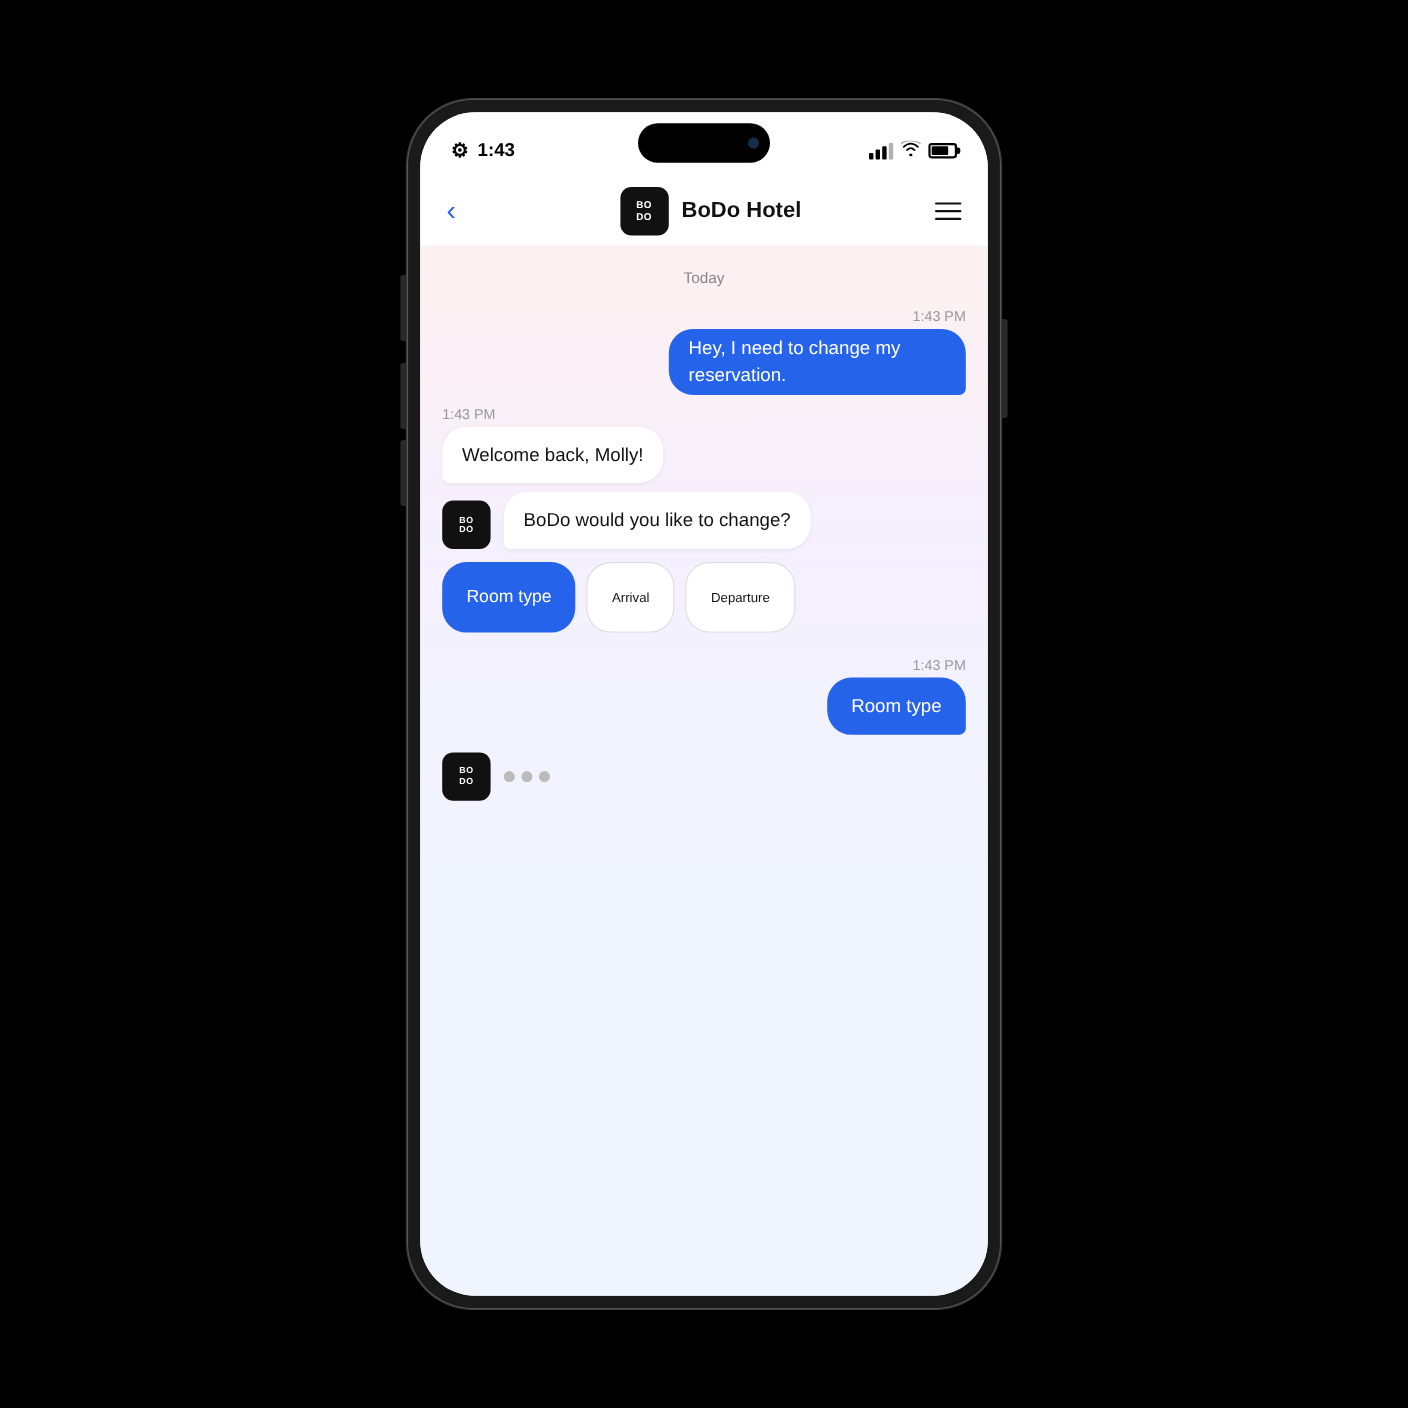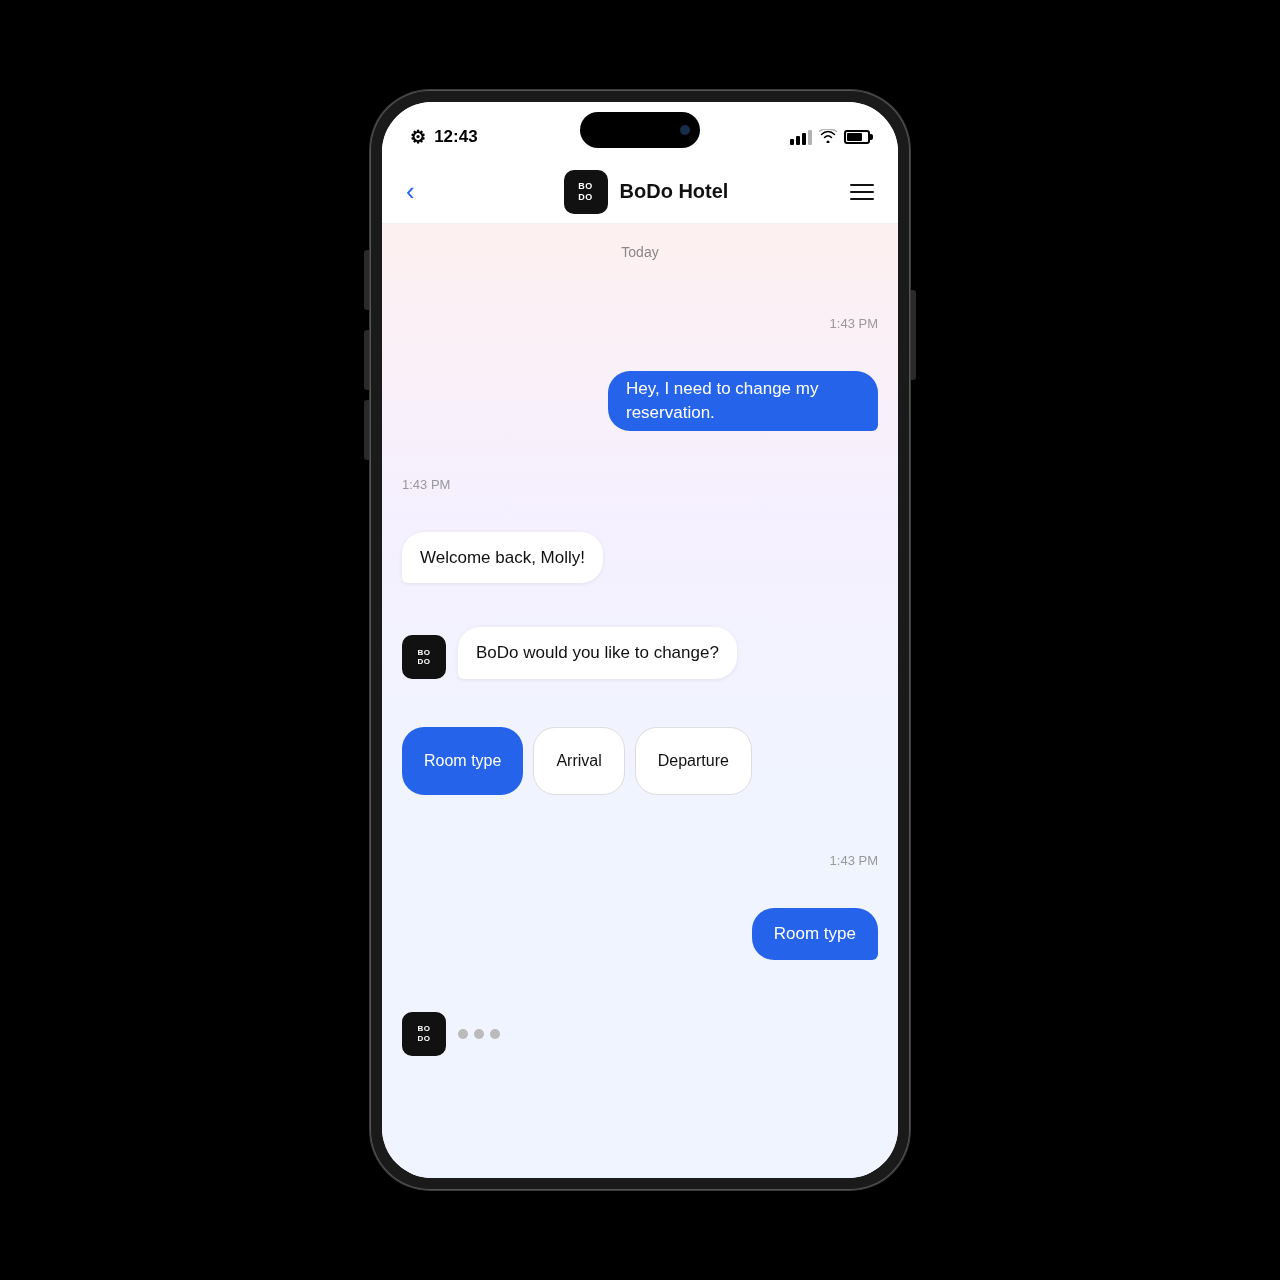--- a/index.html
+++ b/index.html
@@ -222,21 +222,20 @@
     }
 
     
     .chat-area {
       flex: 1;
       overflow-y: auto;
       background: linear-gradient(180deg, #fdf0f0 0%, #f5f0ff 30%, #f0f4ff 60%, #f0f4ff 100%);
       padding: 0 0 20px;
       display: flex;
       flex-direction: column;
-      gap: 36px;
     }
 
     .date-label {
       text-align: center;
       color: #888;
       font-size: 14px;
       padding: 20px 0 10px;
     }
 
     
@@ -337,21 +336,21 @@
       font-weight: 500;
       cursor: pointer;
     }
 
     .qr-btn-outline {
       background: #fff;
       color: #111;
       border: 1.5px solid #ddd;
       border-radius: 22px;
       padding: 24px 22px;
-      font-size: 16px;
+      font-size: 12px;
       font-weight: 400;
       cursor: pointer;
     }
 
     
     .msg-bubble-user-reply {
       background: #2563eb;
       color: #fff;
       border-radius: 22px 22px 6px 22px;
       padding: 14px 22px;
@@ -385,21 +384,21 @@
   </style>
 </head>
 <body>
 
 <div class="phone-outer">
   <div class="phone-inner">
 
     <div class="status-bar">
       <div class="status-time">
         <span style="font-size:18px;">⚙</span>
-        <span>12:43</span>
+        <span>1:43</span>
       </div>
       <div class="dynamic-island">
         <div class="dynamic-island-dot"></div>
       </div>
       <div class="status-icons">
         <div class="signal-bars">
           <span></span>
             <span></span>
             <span></span>
             <span></span>

